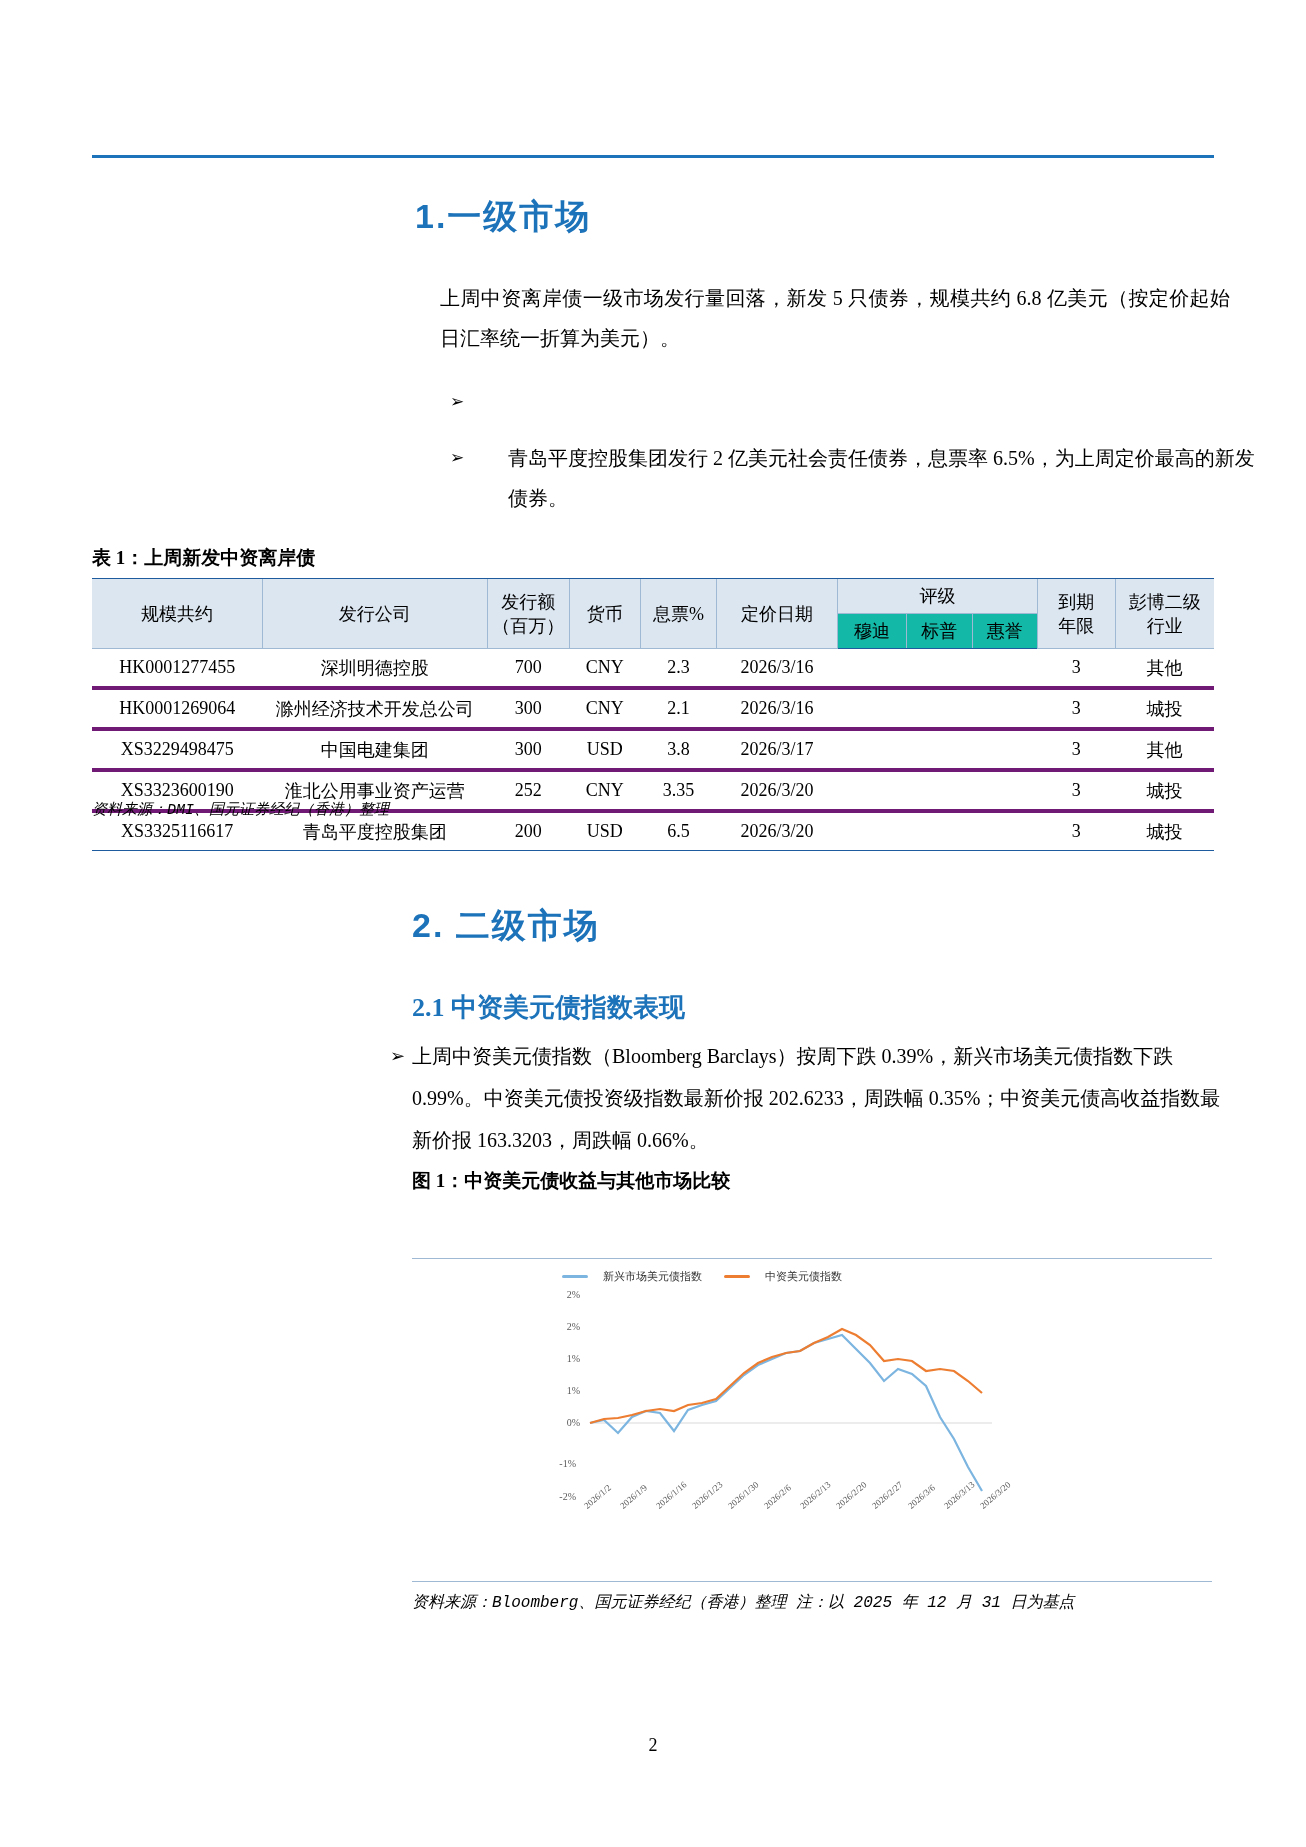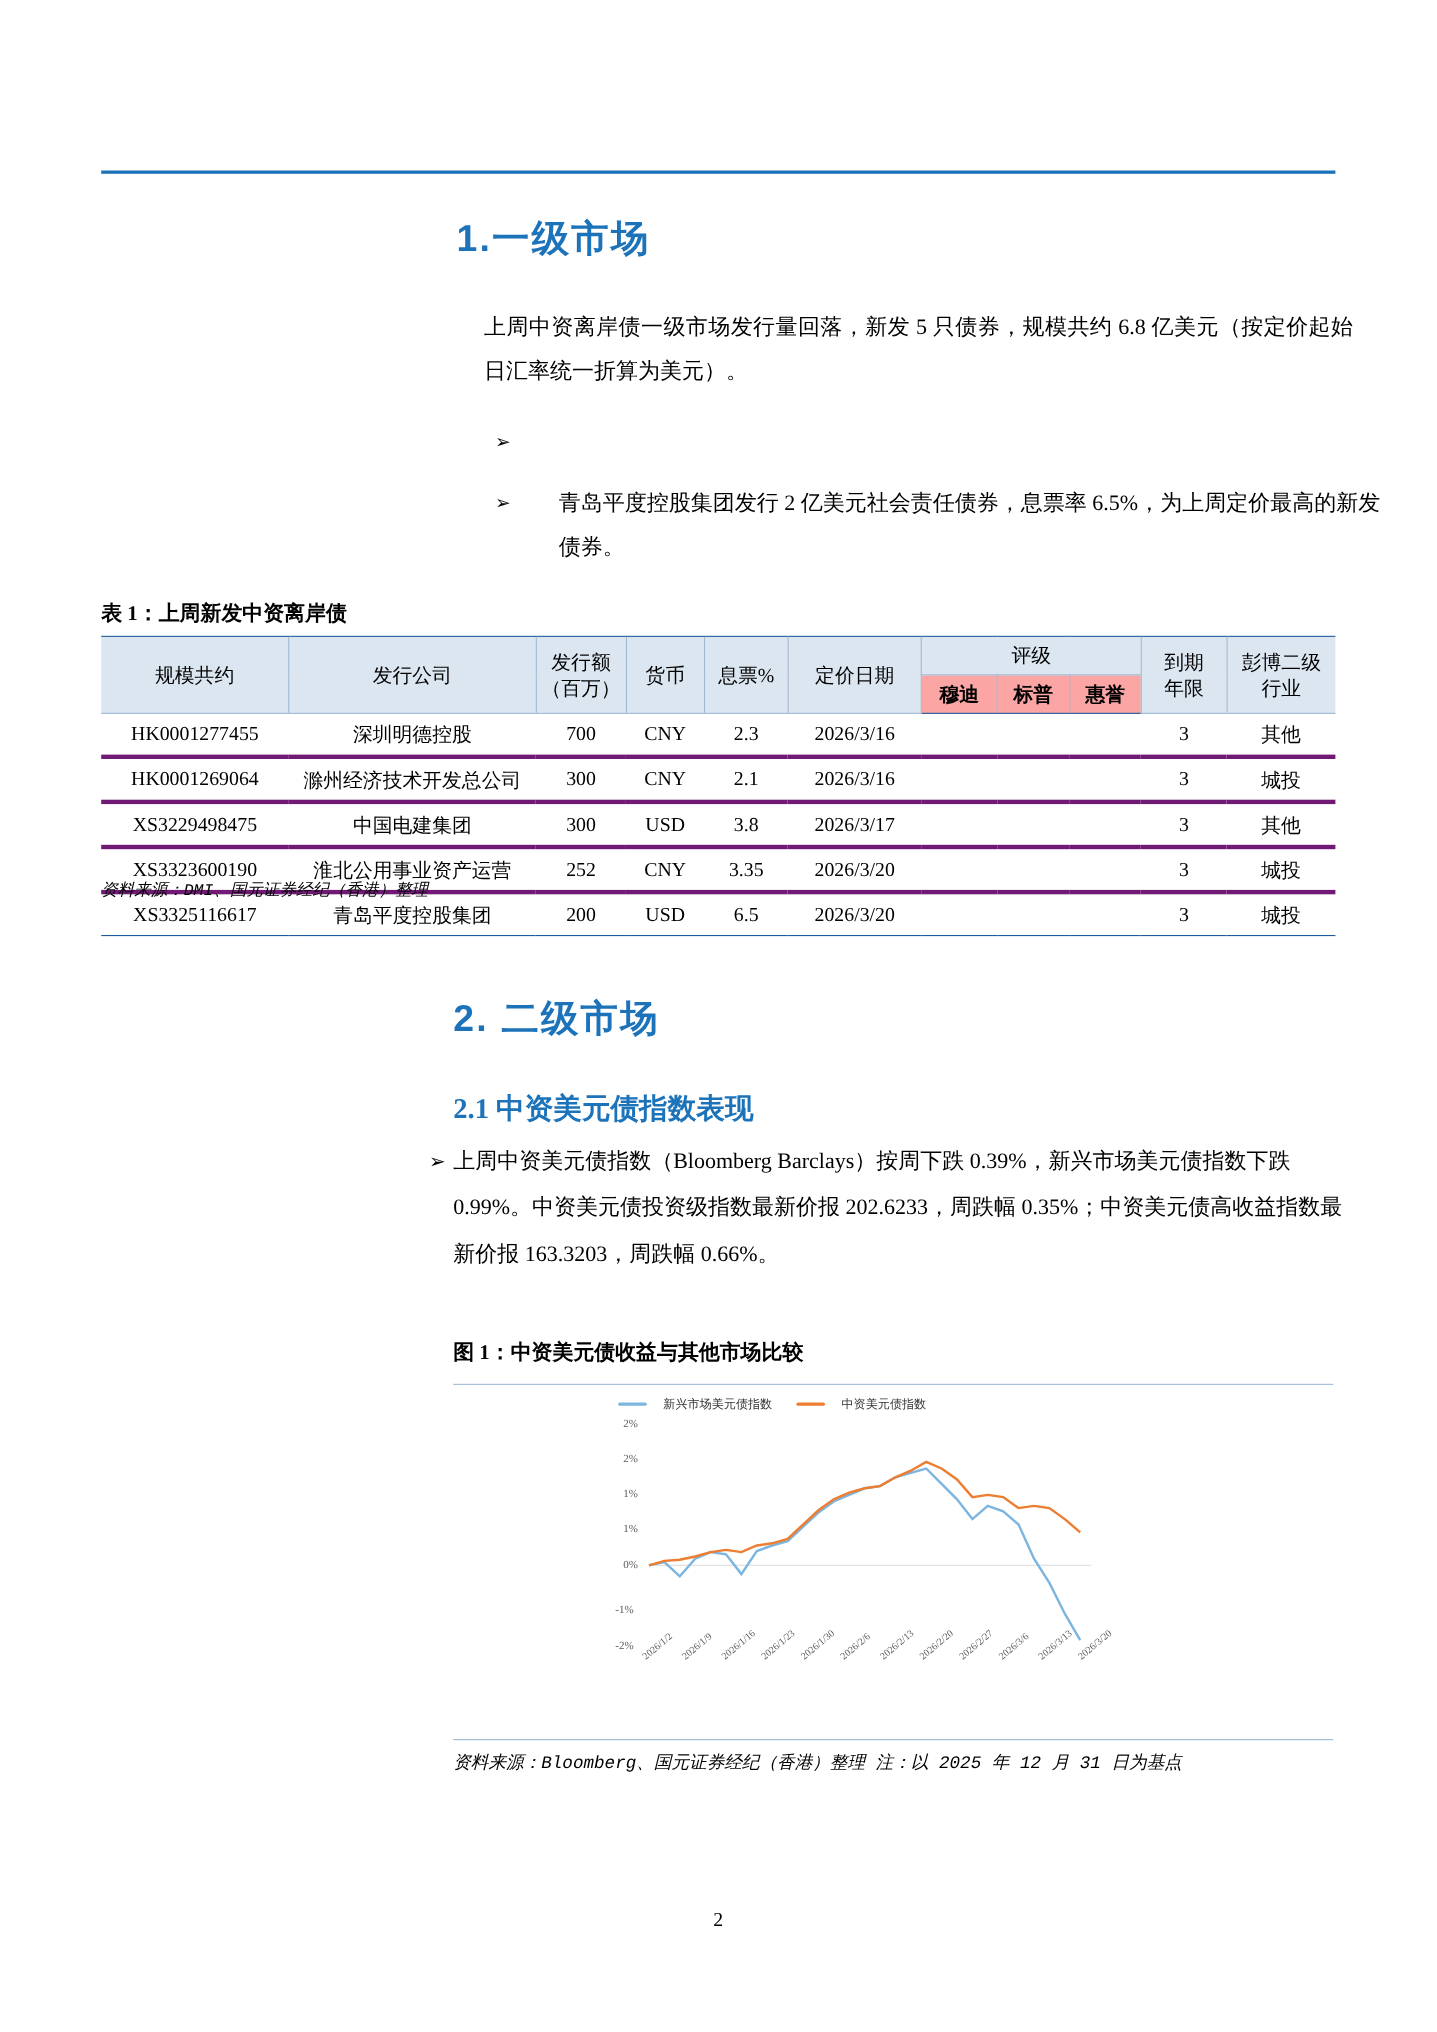--- a/index.html
+++ b/index.html
@@ -62,36 +62,36 @@
   }
   .bullet .mark{position:absolute;left:-58px;top:0;color:#000;font-size:17px;}
   #b1{left:508px;top:382px;}
   #b2{left:508px;top:438px;width:760px;}
 
   
   .caption{
     position:absolute;font-size:19px;font-weight:bold;font-family:"Liberation Serif", serif;
   }
   #tbl1-cap{left:92px;top:545px;}
-  #fig1-cap{left:412px;top:1216px;}
+  #fig1-cap{left:412px;top:1168px;}
 
   
   table.tbl{
     position:absolute;left:92px;top:578px;width:1122px;border-collapse:collapse;
     font-size:18px;font-family:"Liberation Serif", serif;
   }
   table.tbl th, table.tbl td{
     text-align:center;vertical-align:middle;padding:0;
   }
   .thead-row th{
     background:#dce6f1;border-top:1.6px solid #1d5a9e;border-bottom:1px solid #9fb8d4;
     font-weight:normal;height:34px;
   }
   .thead-row2 th{
-    background:#fca5a5;border-bottom:1.6px solid #1d5a9e;font-weight:bold;height:34px;
+    background:#14b8a6;border-bottom:1.6px solid #1d5a9e;font-weight:normal;height:34px;
   }
   .tbl td{height:37px;border-bottom:4px solid #701a75;}
   .tbl tr.last td{border-bottom:1.6px solid #1d5a9e;}
   .divline{border-left:1px solid #9fb8d4;}
   .src{
     position:absolute;font-size:15px;font-style:italic;font-family:Liberation Mono, monospace;
     color:#000;
   }
   #tbl1-src{left:92px;top:800px;}
   #fig1-src{left:412px;top:1592px;font-size:16px;}

